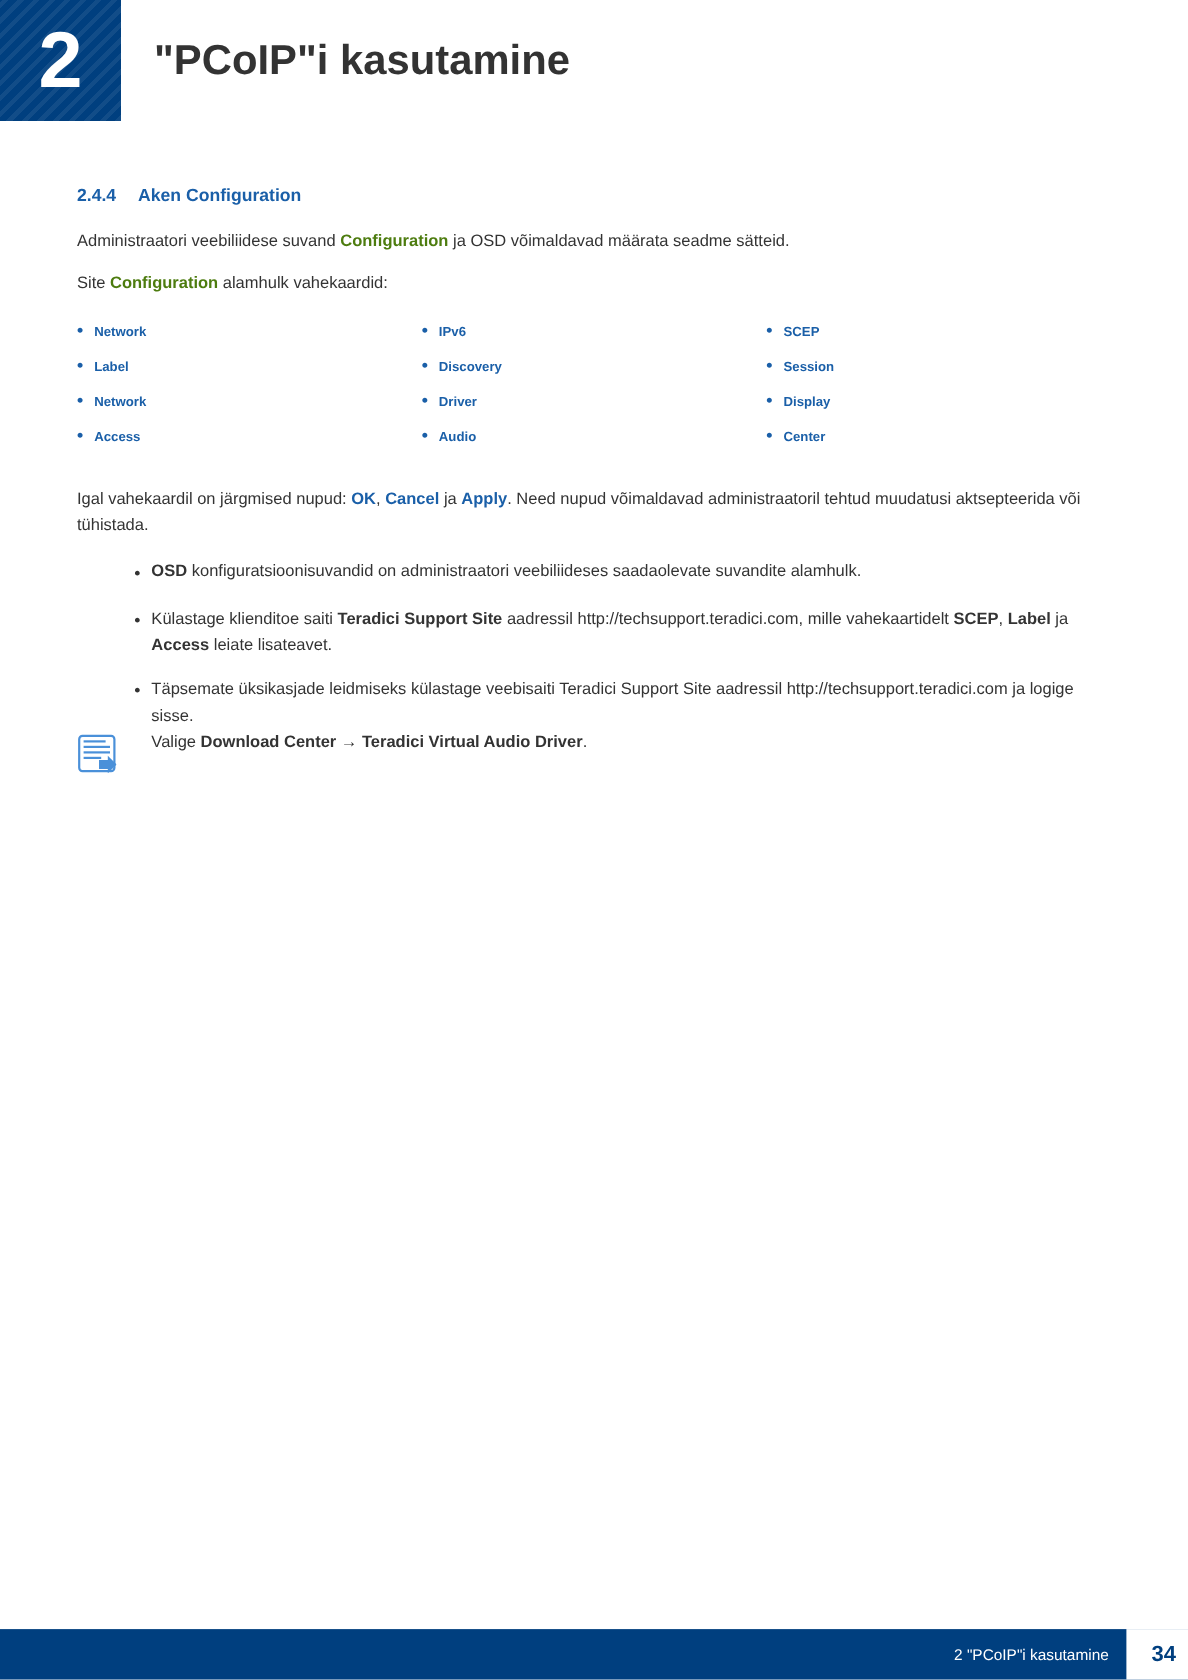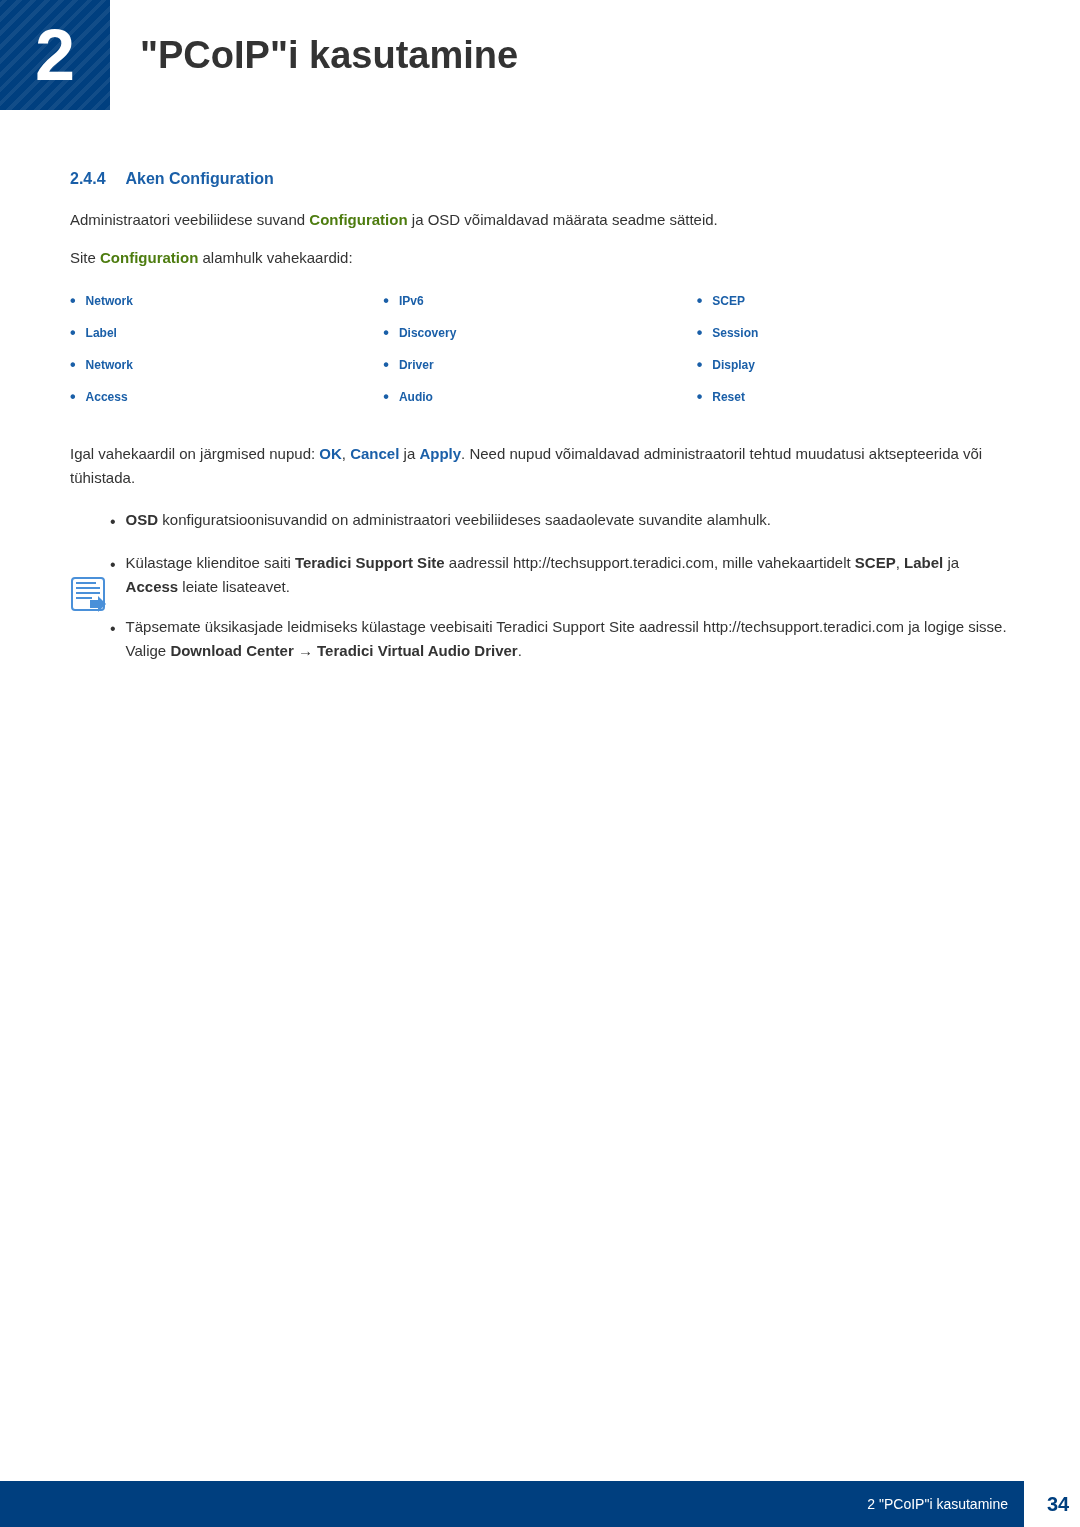--- a/index.html
+++ b/index.html
@@ -124,22 +124,22 @@
       content: '•';
       color: #1a5fa8;
       font-size: 16px;
       margin-right: 10px;
       font-weight: bold;
     }
 
     
     .note-section {
       display: flex;
-      align-items: center;
-      gap: 4px;
+      align-items: flex-end;
+      gap: 16px;
       margin: 18px 0 0 0;
     }
 
     .note-icon {
       width: 36px;
       height: 36px;
       flex-shrink: 0;
       margin-top: 2px;
     }
 
@@ -269,21 +269,21 @@
       <li>
           <span class="blue-bold">SCEP</span>
         </li>
       <li>
           <span class="blue-bold">Session</span>
         </li>
       <li>
           <span class="blue-bold">Display</span>
         </li>
       <li>
-          <span class="blue-bold">Reset</span>
+          <span class="blue-bold">Center</span>
         </li>
     </ul>
   </div>
 
   <p class="body-para">
     <span>Igal vahekaardil on järgmised nupud: </span><span class="blue-bold">OK</span><span>, </span><span class="blue-bold">Cancel</span><span> ja </span><span class="blue-bold">Apply</span><span>. Need nupud võimaldavad administraatoril tehtud muudatusi aktsepteerida või tühistada.</span>
   </p>
 
   <div class="note-section">
 

